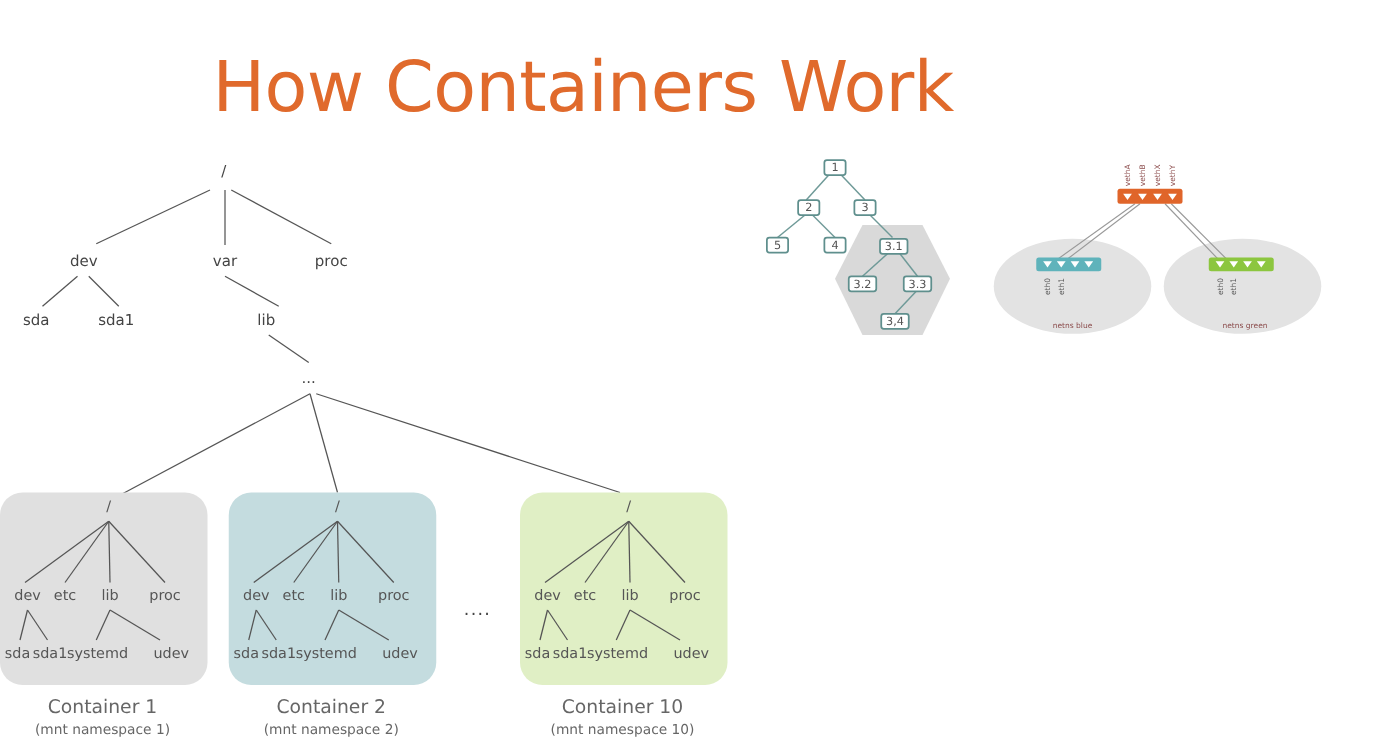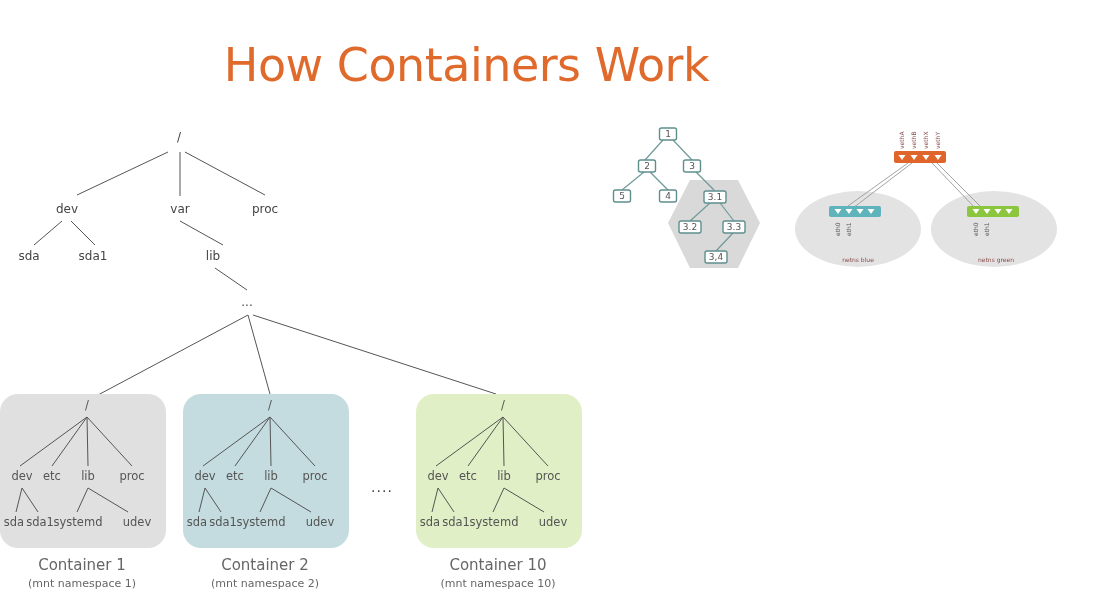--- a/index.html
+++ b/index.html
@@ -1,17 +1,17 @@
 <!DOCTYPE html>
 <html><head>
 <meta charset="utf-8">
 <style>
   html, body { margin:0; padding:0; background:#ffffff; }
   body { width:1102px; height:598px; position:relative; overflow:hidden; font-family:"DejaVu Sans", sans-serif; }
-  #title { position:absolute; left:0; width:933px; top:38px; text-align:center; font-size:46px; color:#e06a2c; letter-spacing:-0.5px; font-family:"DejaVu Sans", sans-serif; }
+  #title { position:absolute; left:0; width:933px; top:38px; text-align:center; font-size:56px; color:#e06a2c; letter-spacing:-0.5px; font-family:"DejaVu Sans", sans-serif; }
   svg#diagram { position:absolute; left:0; top:0; }
   .lbl { font-family:"DejaVu Sans", sans-serif; font-size:12px; fill:#444; }
   .clbl { font-family:"DejaVu Sans", sans-serif; font-size:11.5px; fill:#555; }
   .cname { font-family:"DejaVu Sans", sans-serif; font-size:15px; fill:#666; }
   .csub { font-family:"DejaVu Sans", sans-serif; font-size:11px; fill:#666; }
   .edge { stroke:#555; stroke-width:1; fill:none; }
   .pedge { stroke:#6f9a98; stroke-width:1.2; fill:none; }
   .pbox { fill:#fff; stroke:#5f8f8d; stroke-width:1.4; }
   .ptxt { font-family:"DejaVu Sans", sans-serif; font-size:9px; fill:#555; }
   .tiny { font-family:"DejaVu Sans", sans-serif; font-size:6px; fill:#555; }

